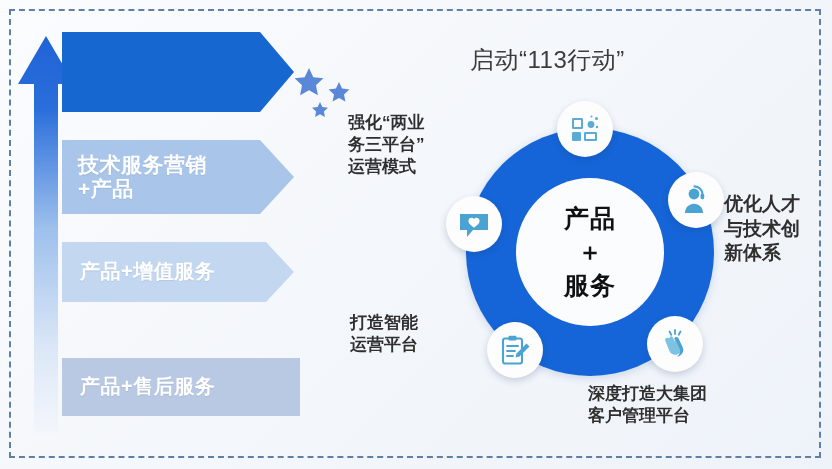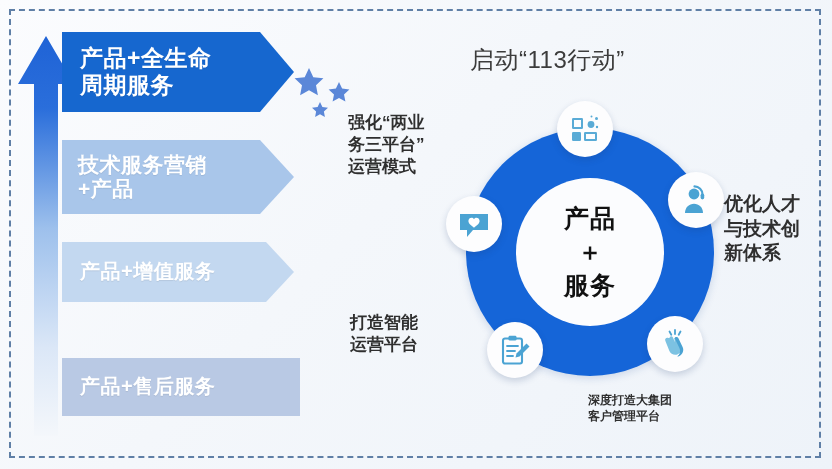--- a/index.html
+++ b/index.html
@@ -159,21 +159,21 @@
     position: absolute;
     font-weight: bold;
     color: #2f2f2f;
     line-height: 1.30;
     white-space: pre-line;
     z-index: 6;
   }
   #callout-ul    { left: 348px; top: 112px; width: 120px; font-size: 17px; text-align: left; }
   #callout-ll    { left: 350px; top: 312px; width: 110px; font-size: 17px; text-align: left; }
   #callout-r     { left: 724px; top: 192px; width: 100px; font-size: 19px; text-align: left; }
-  #callout-br    { left: 588px; top: 383px; width: 185px; font-size: 12px; text-align: left; margin-top: 10px; }
+  #callout-br    { left: 588px; top: 383px; width: 185px; font-size: 17px; text-align: left; }
 </style>
 </head>
 <body>
 
 <div id="canvas">
 
   <div id="dashed-frame"></div>
 
   <div id="up-arrow">
     <svg width="56" height="400" viewBox="0 0 56 400" xmlns="http://www.w3.org/2000/svg">
@@ -187,22 +187,20 @@
         </linearGradient>
       </defs>
       <polygon points="28,0 56,48 40,48 40,400 16,400 16,48 0,48" fill="url(#arrGrad)"></polygon>
     </svg>
   </div>
 
   <div class="stage" id="stage-0">
     <svg class="chev" viewBox="0 0 232 80" preserveAspectRatio="none">
       <polygon points="0,0 198,0 232,40 198,80 0,80" fill="#1667cf"></polygon>
     </svg>
-    <div class="stage-text">产品+全生命
-周期服务</div>
   </div>
 
   <div class="stage" id="stage-1">
     <svg class="chev" viewBox="0 0 232 74" preserveAspectRatio="none">
       <polygon points="0,0 198,0 232,37 198,74 0,74" fill="#a9c6ea"></polygon>
     </svg>
     <div class="stage-text">技术服务营销
 +产品</div>
   </div>
 

